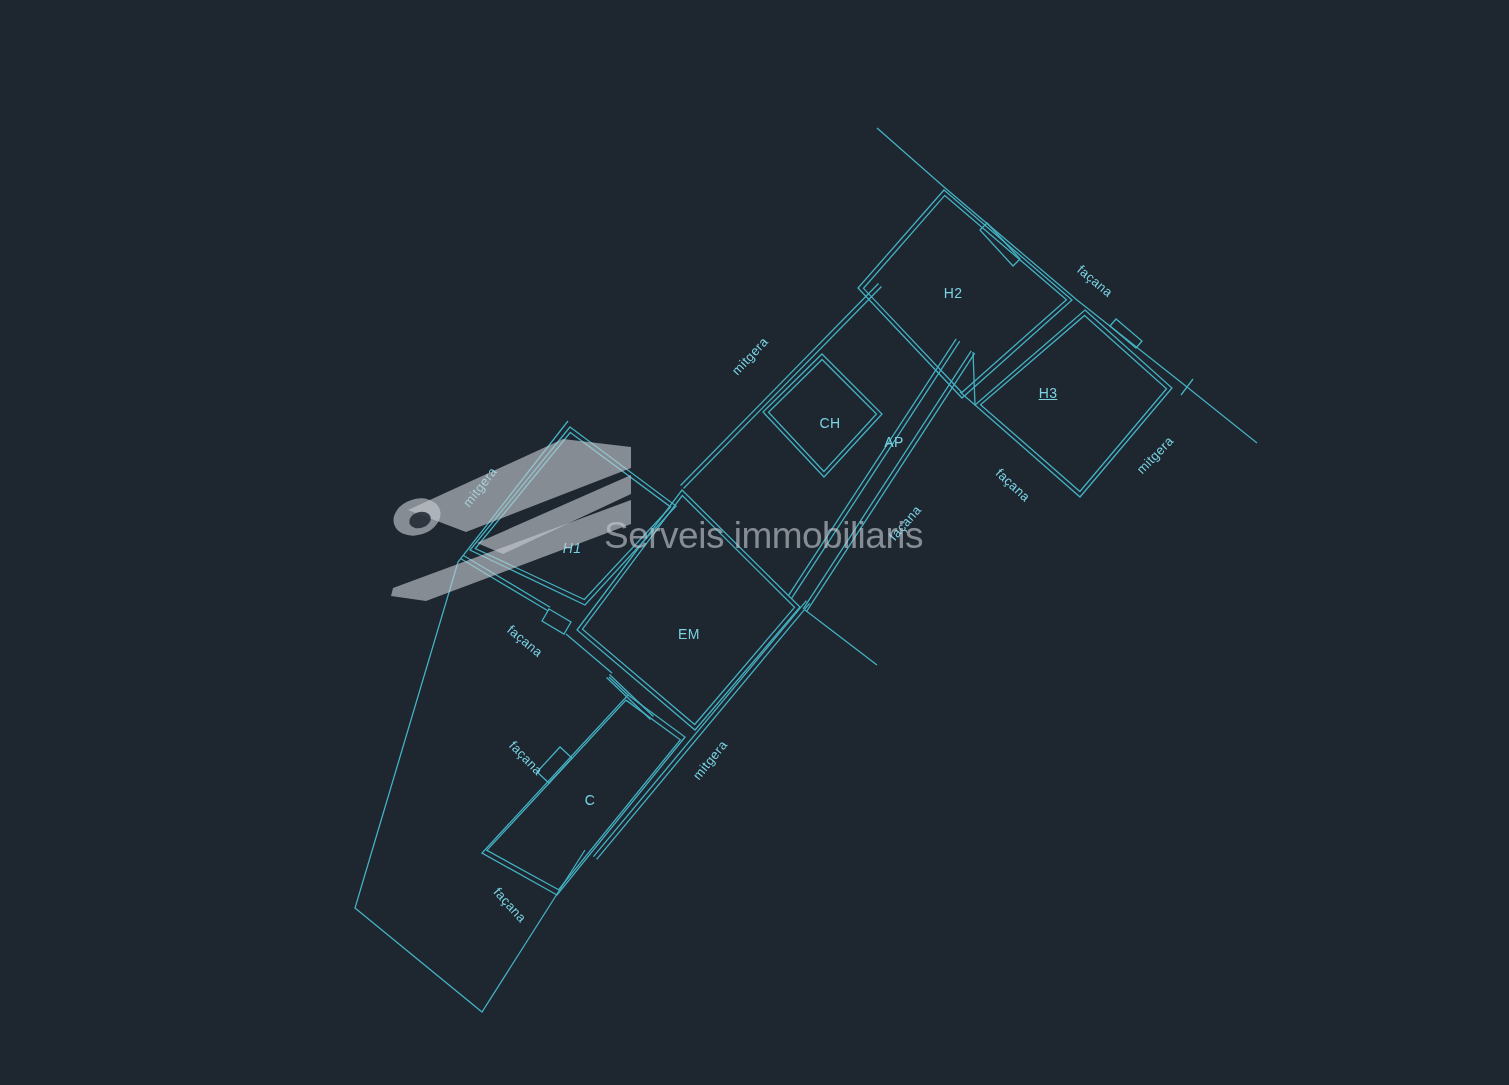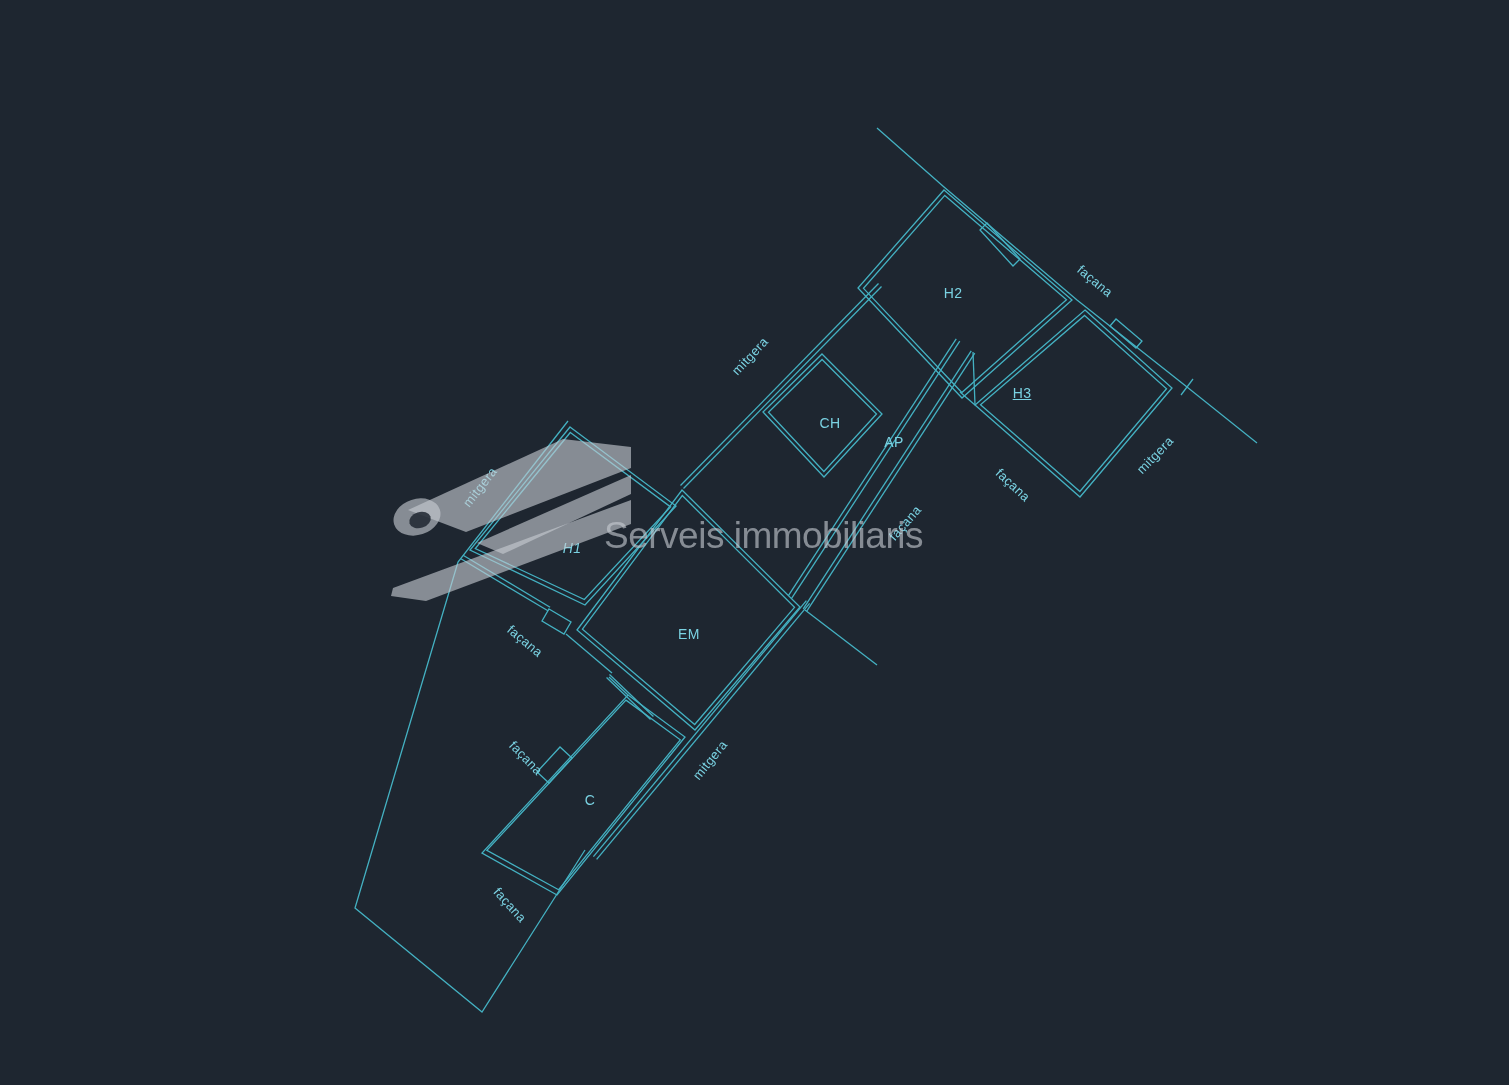--- a/index.html
+++ b/index.html
@@ -80,21 +80,21 @@
       <polygon points="628,695 685,737 557,895 482,853"></polygon>
       <polygon points="625.9573512800524,700.1066217998689 680.279500372778,739.8225667874111 558.6285432411274,889.7466347060405 486.8249423305518,850.3599372153584"></polygon>
       <polygon points="549,609 571,622 564,634 542,621"></polygon>
       <polygon points="549,783 572,758 560,747 537,772"></polygon>
       <polygon points="987,223 1020,259 1013,266 980,230"></polygon>
       <polygon points="1110,326 1136,348 1142,341 1116,319"></polygon>
     </svg>
 
   <div class="labels">
     <span class="lbl room" style="left:953px;top:293px;">H2</span>
-    <span class="lbl room" style="left:1022px;top:393px;text-decoration:underline;">H3</span>
+    <span class="lbl room" style="left:1048px;top:393px;text-decoration:underline;">H3</span>
     <span class="lbl room" style="left:830px;top:423px;">CH</span>
     <span class="lbl room" style="left:894px;top:442px;">AP</span>
     <span class="lbl room" style="left:572px;top:548px;font-style:italic;">H1</span>
     <span class="lbl room" style="left:689px;top:634px;">EM</span>
     <span class="lbl room" style="left:590px;top:800px;">C</span>
 
     <span class="lbl wall" style="left:1095px;top:281px;--r:40deg;">façana</span>
     <span class="lbl wall" style="left:750px;top:356px;--r:-47deg;">mitgera</span>
     <span class="lbl wall" style="left:480px;top:487px;--r:-52deg;">mitgera</span>
     <span class="lbl wall" style="left:525px;top:641px;--r:40deg;">façana</span>

